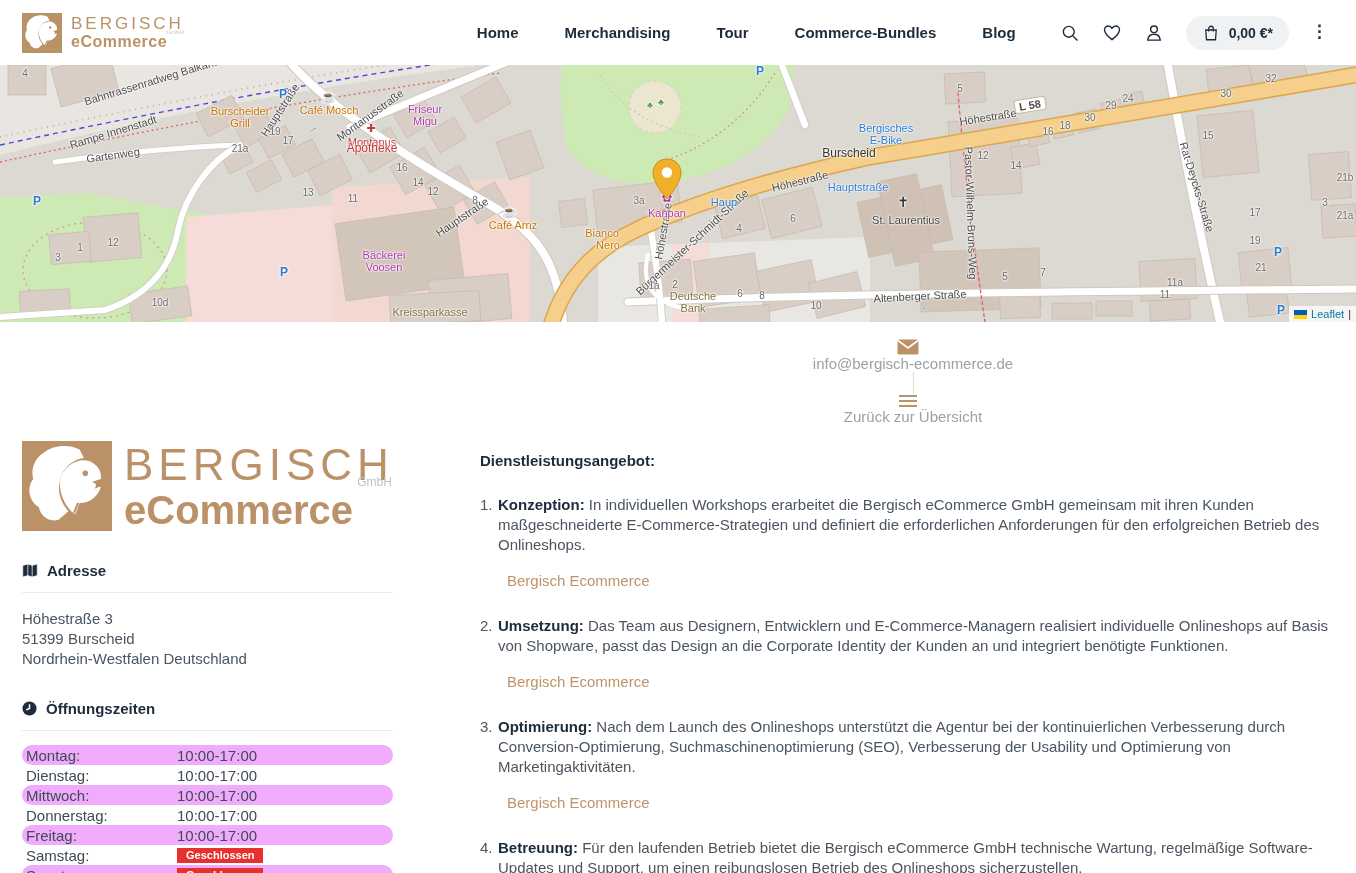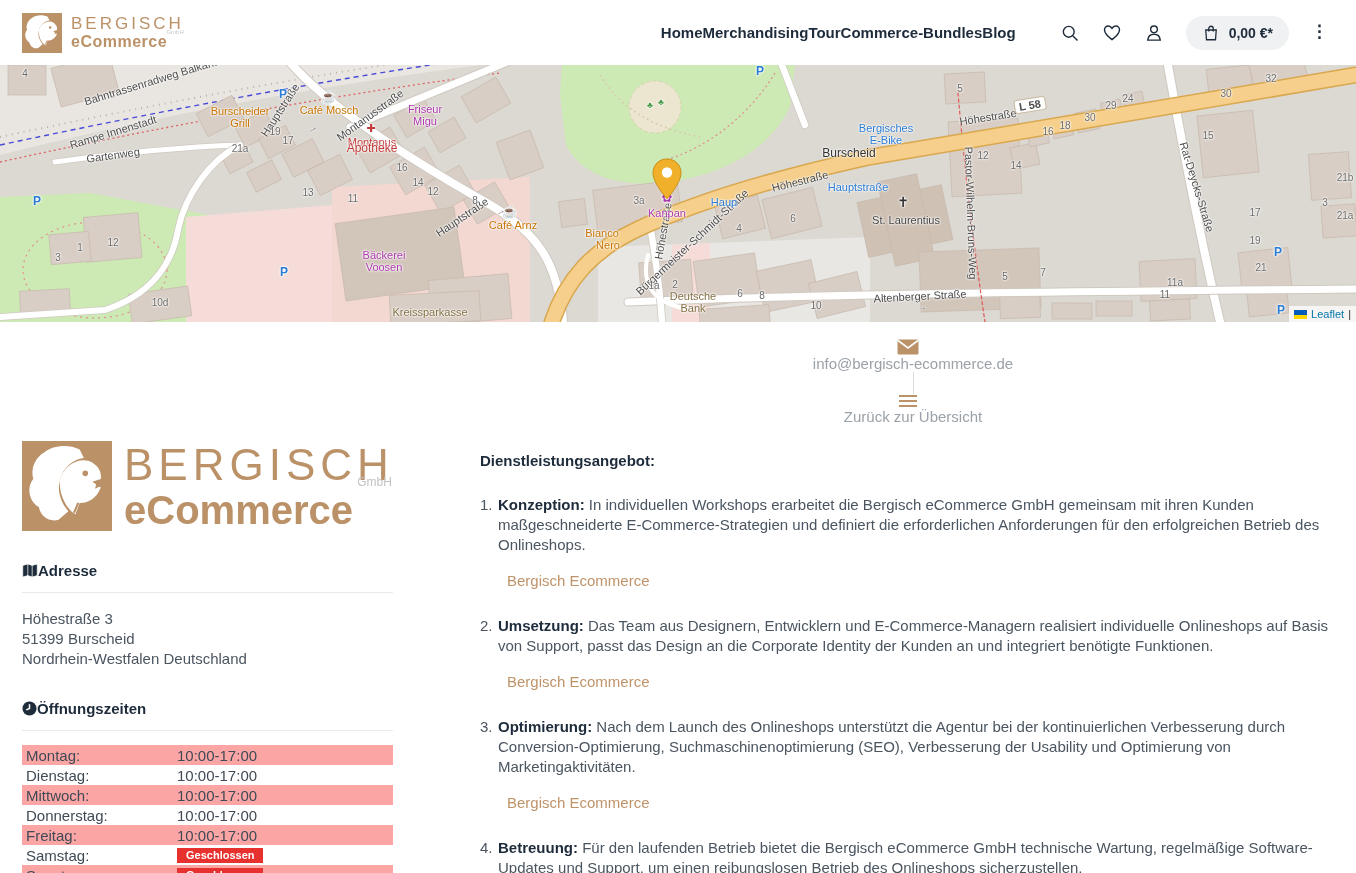--- a/index.html
+++ b/index.html
@@ -8,21 +8,21 @@
 
   
   .header { height:65px; display:flex; align-items:center; padding:0 28px 0 22px;
     background:#fff; position:relative; z-index:5; }
   .logo { display:flex; align-items:center; gap:9px; cursor:pointer; }
   .logo-box { width:40px; height:40px; background:#bb9168; flex:0 0 auto; }
   .logo-text { position:relative; line-height:1; }
   .logo-l1 { font-size:17px; letter-spacing:3px; color:#bb9168; font-weight:400; }
   .logo-l2 { font-size:16px; font-weight:bold; color:#bb9168; letter-spacing:.5px; margin-top:2px; }
   .logo-suffix { position:absolute; right:0; top:14px; font-size:6px; color:#c9c9c9; }
-  .nav { display:flex; margin-left:auto; margin-right:44px; }
+  .nav { display:flex; gap:46px; margin-left:auto; margin-right:44px; }
   .nav-item { font-size:15px; font-weight:bold; color:#1d2b3b; cursor:pointer; white-space:nowrap; }
   .hdr-icons { display:flex; align-items:center; gap:22px; }
   .hicon { width:20px; height:20px; cursor:pointer; }
   .hicon svg { width:20px; height:20px; stroke:#1d2b3b; fill:none; stroke-width:1.7; }
   .cart-pill { display:flex; align-items:center; gap:9px; background:#f0f1f3; border-radius:19px;
     padding:8px 16px; cursor:pointer; }
   .cart-total { font-size:14px; font-weight:bold; color:#1d2b3b; }
   .dots { font-size:17px; font-weight:bold; color:#1d2b3b; cursor:pointer; letter-spacing:0; line-height:.5; }
 
   
@@ -49,29 +49,29 @@
 
   .cols { display:flex; align-items:flex-start; padding:0 26px 0 22px; margin-top:16px; }
   aside { width:371px; flex:0 0 auto; }
   .biglogo { display:flex; gap:12px; align-items:stretch; cursor:pointer; }
   .biglogo-box { width:90px; height:90px; background:#bb9168; flex:0 0 auto; }
   .biglogo-text { position:relative; display:flex; flex-direction:column; justify-content:center; }
   .bl1 { font-size:44px; letter-spacing:5px; color:#bb9168; font-weight:400; line-height:1; }
   .bl2 { font-size:40px; font-weight:bold; color:#bb9168; letter-spacing:0; line-height:1; margin-top:3px; }
   .bl-suffix { position:absolute; right:2px; top:34px; font-size:12px; color:#c2c2c2; }
 
-  .side-h { display:flex; align-items:center; margin-top:31px; }
+  .side-h { display:flex; align-items:center; gap:9px; margin-top:31px; }
   .side-h .ic { display:flex; }
   .side-h .t { font-size:15px; font-weight:bold; color:#1d2b3b; }
   aside hr { border:none; border-top:1px solid #eaeaea; margin:13px 0 0; }
   .addr-lines { margin-top:16px; font-size:15px; color:#4a5560; line-height:20px; }
 
   #hours { margin-top:14px; }
   .hrow { display:flex; align-items:center; height:20px; font-size:15px; color:#3f4a55; padding:0 4px; }
-  .hrow.alt { background:#fca5a5; }
+  .hrow.alt { background:#f0abfc;border-radius:10px; }
   .hday { width:151px; }
   .hbadge { background:#e6312e; color:#fff; font-size:11px; font-weight:bold; padding:1px 9px 2px; }
 
   main { margin-left:87px; flex:1; max-width:852px; padding-top:11px; }
   .sec-title { font-size:15px; font-weight:bold; color:#1d2b3b; }
   .svc { display:flex; margin-top:26px; font-size:15px; line-height:20px; color:#4a5560; }
   .svc-num { width:18px; flex:0 0 auto; }
   .svc-term { font-weight:bold; color:#1d2b3b; }
   .svc-link { display:inline-block; margin:17px 0 0 27px; font-size:15px; color:#bf9369; cursor:pointer; }
 </style>
@@ -457,21 +457,21 @@
 
     <main>
       <div class="sec-title">Dienstleistungsangebot:</div>
       <div id="services">
           <div><div class="svc">
               <span class="svc-num">1.</span>
               <div><span class="svc-term">Konzeption: </span><span>In individuellen Workshops erarbeitet die Bergisch eCommerce GmbH gemeinsam mit ihren Kunden maßgeschneiderte E-Commerce-Strategien und definiert die erforderlichen Anforderungen für den erfolgreichen Betrieb des Onlineshops.</span></div>
             </div><span class="svc-link">Bergisch Ecommerce</span></div>
           <div><div class="svc">
               <span class="svc-num">2.</span>
-              <div><span class="svc-term">Umsetzung: </span><span>Das Team aus Designern, Entwicklern und E-Commerce-Managern realisiert individuelle Onlineshops auf Basis von Support, passt das Design an die Corporate Identity der Kunden an und integriert benötigte Funktionen.</span></div>
+              <div><span class="svc-term">Umsetzung: </span><span>Das Team aus Designern, Entwicklern und E-Commerce-Managern realisiert individuelle Onlineshops auf Basis von Shopware, passt das Design an die Corporate Identity der Kunden an und integriert benötigte Funktionen.</span></div>
             </div><span class="svc-link">Bergisch Ecommerce</span></div>
           <div><div class="svc">
               <span class="svc-num">3.</span>
               <div><span class="svc-term">Optimierung: </span><span>Nach dem Launch des Onlineshops unterstützt die Agentur bei der kontinuierlichen Verbesserung durch Conversion-Optimierung, Suchmaschinenoptimierung (SEO), Verbesserung der Usability und Optimierung von Marketingaktivitäten.</span></div>
             </div><span class="svc-link">Bergisch Ecommerce</span></div>
           <div><div class="svc">
               <span class="svc-num">4.</span>
               <div><span class="svc-term">Betreuung: </span><span>Für den laufenden Betrieb bietet die Bergisch eCommerce GmbH technische Wartung, regelmäßige Software-Updates und Support, um einen reibungslosen Betrieb des Onlineshops sicherzustellen.</span></div>
             </div><span class="svc-link">Bergisch Ecommerce</span></div>
         </div>

